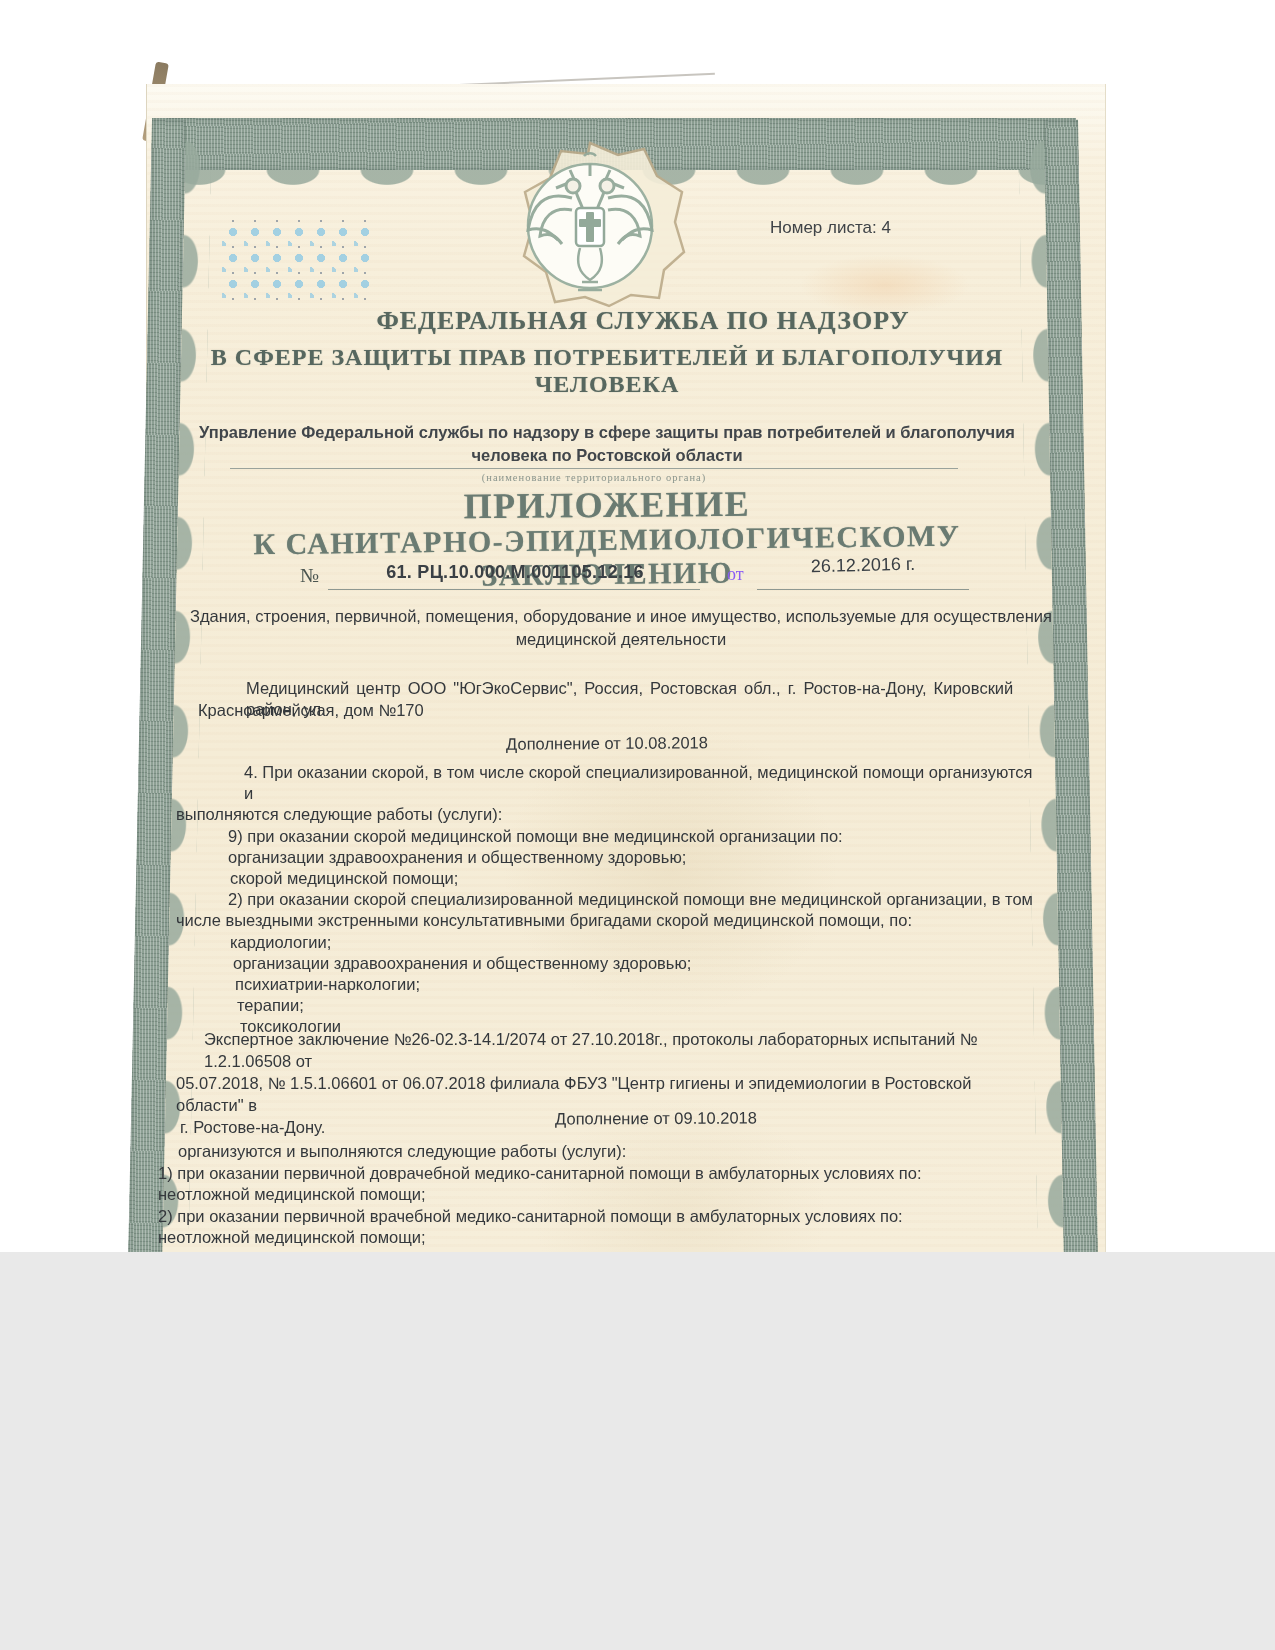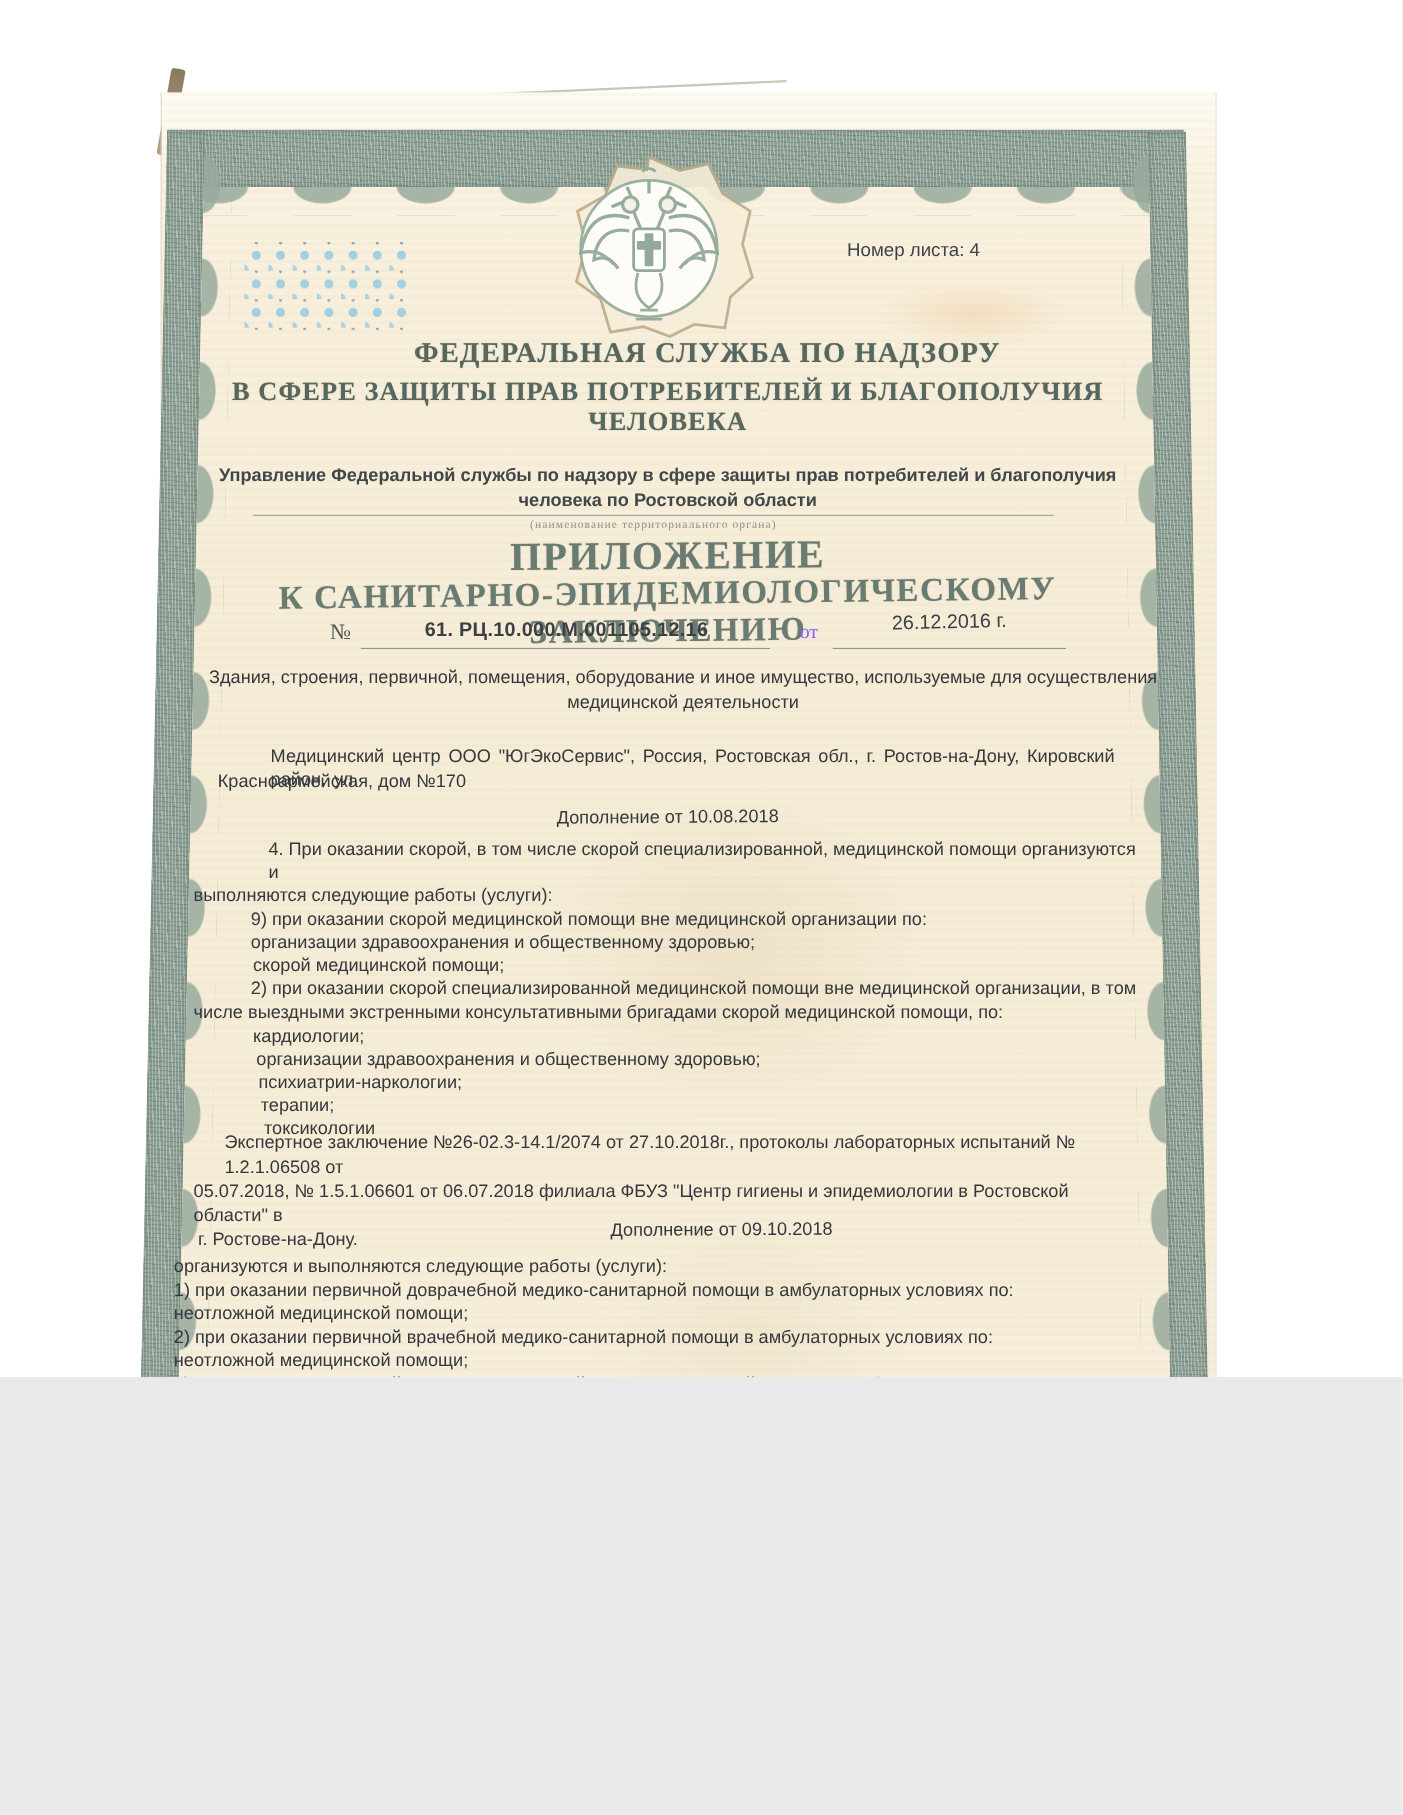--- a/index.html
+++ b/index.html
@@ -180,21 +180,21 @@
 
   <div class="abs" style="left:176px;top:1028px;width:866px;">
     <div class="body-txt" style="line-height:22px;padding-left:28px;">Экспертное заключение №26-02.3-14.1/2074  от 27.10.2018г., протоколы лабораторных испытаний № 1.2.1.06508 от</div>
     <div class="body-txt" style="line-height:22px;">05.07.2018, № 1.5.1.06601 от 06.07.2018 филиала ФБУЗ "Центр гигиены и эпидемиологии в Ростовской области" в</div>
     <div class="body-txt" style="line-height:22px;padding-left:4px;">г. Ростове-на-Дону.</div>
   </div>
 
   <div class="abs body-txt center" style="left:225px;top:1108px;width:862px;transform:rotate(-0.3deg);">Дополнение от 09.10.2018</div>
 
   <div class="abs" style="left:158px;top:1141px;width:886px;">
-    <div class="body-txt" style="line-height:21.6px;">организуются и выполняются следующие работы (услуги):</div>
+    <div class="body-txt" style="line-height:21.6px;padding-left:20px;">организуются и выполняются следующие работы (услуги):</div>
     <div class="body-txt" style="line-height:21.6px;">1) при оказании первичной доврачебной медико-санитарной помощи в амбулаторных условиях по:</div>
     <div class="body-txt" style="line-height:21.6px;">неотложной медицинской помощи;</div>
     <div class="body-txt" style="line-height:21.6px;">2) при оказании первичной врачебной медико-санитарной помощи в амбулаторных условиях по:</div>
     <div class="body-txt" style="line-height:21.6px;">неотложной медицинской помощи;</div>
     <div class="body-txt" style="line-height:21.6px;">4) при оказании первичной специализированной медико-санитарной помощи в амбулаторных условиях по:</div>
     <div class="body-txt" style="line-height:21.6px;text-align:center;">неотложной медицинской помощи</div>
   </div>
 
   <div id="hologram" class="abs">
     <div class="ring"></div>

